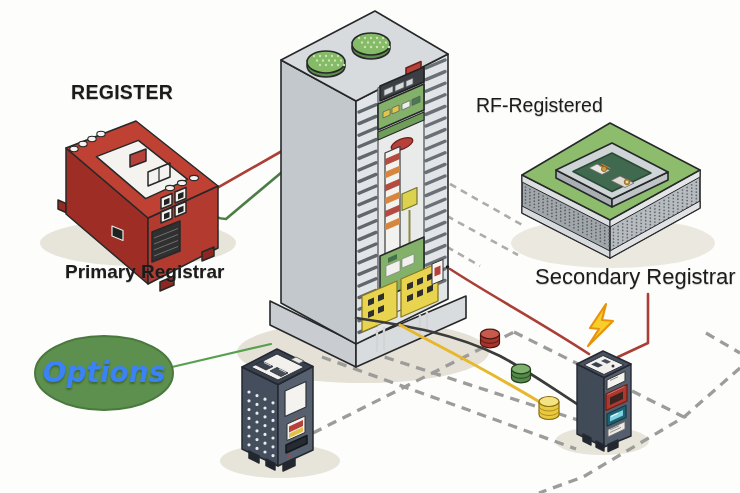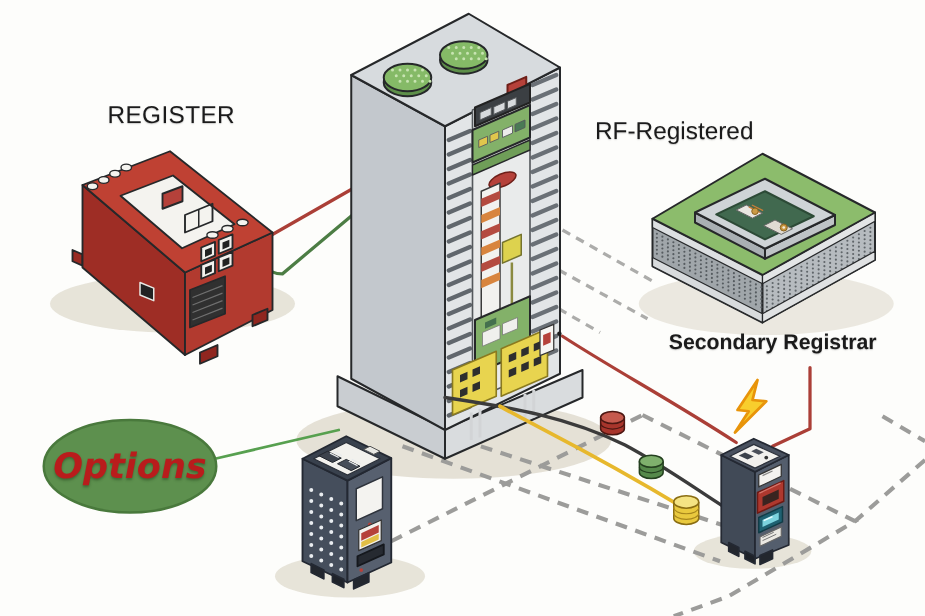--- a/index.html
+++ b/index.html
@@ -5,28 +5,28 @@
   html,body{margin:0;padding:0;background:#ffffff;}
   #stage{
     position:relative;width:740px;height:493px;overflow:hidden;
     background:#fdfdfb;font-family:"Liberation Sans",sans-serif;
   }
   #art{position:absolute;left:0;top:0;}
   .lbl{
     position:absolute;color:#1b1b1b;white-space:nowrap;
     text-shadow:0 1px 1px rgba(110,110,110,.35);
   }
-  .lbl-register{left:86px;top:81px;font-size:19.5px;font-weight:400;letter-spacing:.3px;text-align:center;}
+  .lbl-register{left:71px;top:81px;font-size:19.5px;font-weight:700;letter-spacing:.3px;text-align:center;}
   .lbl-rf{left:476px;top:94px;font-size:19.5px;font-weight:400;}
   .lbl-primary{left:65px;top:261px;font-size:19px;font-weight:600;}
-  .lbl-secondary{left:535px;top:264px;font-size:17px;font-weight:700;}
+  .lbl-secondary{left:535px;top:264px;font-size:22px;font-weight:400;}
   .lbl-options{
     left:39px;top:356px;width:130px;height:36px;text-align:center;
     font-family:"DejaVu Sans",sans-serif;font-style:italic;font-weight:800;
-    font-size:28px;color:#b91c1c;text-shadow:0 2px 2px rgba(30,60,25,.45);
+    font-size:28px;color:#3b82f6;text-shadow:0 2px 2px rgba(30,60,25,.45);
   }
 </style>
 </head>
 <body>
 
 <div id="stage">
 
 <svg id="art" width="740" height="493" viewBox="0 0 740 493">
 
   <g>
@@ -303,16 +303,17 @@
   </g>
 
   <g>
     <path d="M172,367 L271,344" stroke="#57a04f" stroke-width="2.2" fill="none" stroke-linecap="round"></path>
     <ellipse cx="104" cy="373" rx="69" ry="37" fill="#5d904e" stroke="#49793c" stroke-width="2"></ellipse>
   </g>
 </svg>
 
 <div class="lbl lbl-register">REGISTER</div>
 <div class="lbl lbl-rf">RF-Registered</div>
+<div class="lbl lbl-primary">Primary Registrar</div>
 <div class="lbl lbl-secondary">Secondary Registrar</div>
 <div class="lbl lbl-options">Options</div>
 
 </div>
 
 </body></html>

